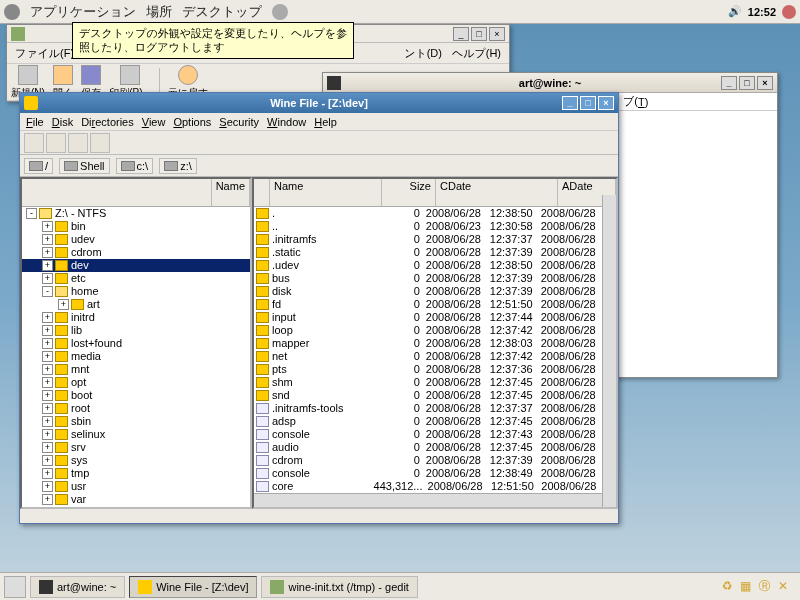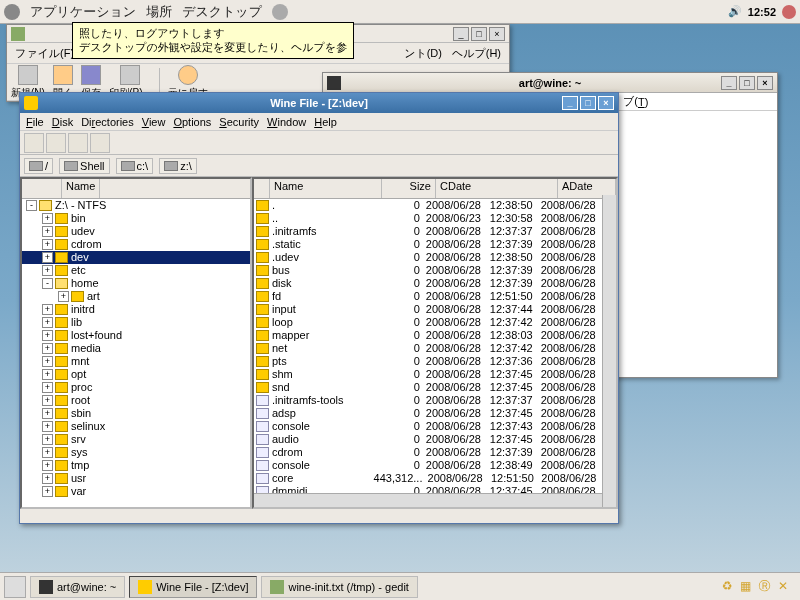--- a/index.html
+++ b/index.html
@@ -46,21 +46,21 @@
 .wine-menu span u { text-decoration: underline; }
 .wine-tb { height: 24px; display: flex; align-items: center; padding: 0 4px; gap: 2px; border-bottom: 1px solid #bbb; }
 .wine-tb .btn { width: 20px; height: 20px; background: #e8e4da; border: 1px solid #bbb; }
 .wine-drives { height: 22px; display: flex; align-items: center; padding: 0 4px; gap: 6px; font-size: 11px; border-bottom: 1px solid #bbb; }
 .drive-btn { display: flex; align-items: center; gap: 2px; padding: 1px 4px; border: 1px solid #bbb; background: #f0ede6; }
 .drive-icon { width: 14px; height: 10px; background: #aaa; border: 1px solid #777; }
 
 .wine-panes { display: flex; height: 332px; }
 .tree-pane { width: 232px; background: #fff; border: 2px inset #bbb; overflow: hidden; position: relative; }
 .list-pane { flex: 1; background: #fff; border: 2px inset #bbb; overflow: hidden; position: relative; }
-.pane-header { height: 20px; background: #ede9e3; border-bottom: 1px solid #aaa; display: flex; font-size: 11px; position: sticky; top: 0; }
+.pane-header { height: 28px; background: #ede9e3; border-bottom: 1px solid #aaa; display: flex; font-size: 11px; position: sticky; top: 0; justify-content: flex-end; }
 .pane-header .col { padding: 1px 4px; border-right: 1px solid #bbb; }
 .tree-body, .list-body { font-size: 11px; line-height: 13px; }
 .tree-row { display: flex; align-items: center; height: 13px; padding-left: 2px; }
 .tree-row.selected { background: #0a246a; color: #fff; }
 .expander { width: 11px; height: 11px; border: 1px solid #888; font-size: 9px; line-height: 9px; text-align: center; margin-right: 2px; color: #000; background: #fff; }
 .expander.blank { border: none; background: transparent; }
 .folder-icon { width: 13px; height: 11px; background: #fc0; border: 1px solid #aa8800; margin-right: 3px; flex-shrink: 0; }
 .folder-icon.open { background: #ffe070; }
 .list-row { display: flex; align-items: center; height: 13px; }
 .list-row .name-col { width: 128px; display: flex; align-items: center; padding-left: 2px; }
@@ -95,22 +95,22 @@
     <span class="foot-icon" style="background:#aaa"></span>
   </div>
   <div class="right">
     <span>🔊</span>
     <span class="clock">12:52</span>
     <span style="width:14px;height:14px;background:#c66;border-radius:50%;display:inline-block"></span>
   </div>
 </div>
 
 <div class="tooltip">
+  <div>デスクトップの外観や設定を変更したり、ヘルプを参</div>
   <div>照したり、ログアウトします</div>
-  <div>デスクトップの外観や設定を変更したり、ヘルプを参</div>
 </div>
 
 <div class="gedit">
   <div class="gedit-title">
     <div class="icon"></div>
     <div class="win-btns">
       <div class="win-btn">_</div>
       <div class="win-btn">□</div>
       <div class="win-btn">×</div>
     </div>
@@ -279,21 +279,21 @@
             <span>mnt</span>
           </div>
           <div class="tree-row" style="padding-left: 20px;">
             <div class="expander">+</div>
             <div class="folder-icon"></div>
             <span>opt</span>
           </div>
           <div class="tree-row" style="padding-left: 20px;">
             <div class="expander">+</div>
             <div class="folder-icon"></div>
-            <span>proc</span>
+            <span>boot</span>
           </div>
           <div class="tree-row" style="padding-left: 20px;">
             <div class="expander">+</div>
             <div class="folder-icon"></div>
             <span>root</span>
           </div>
           <div class="tree-row" style="padding-left: 20px;">
             <div class="expander">+</div>
             <div class="folder-icon"></div>
             <span>sbin</span>

